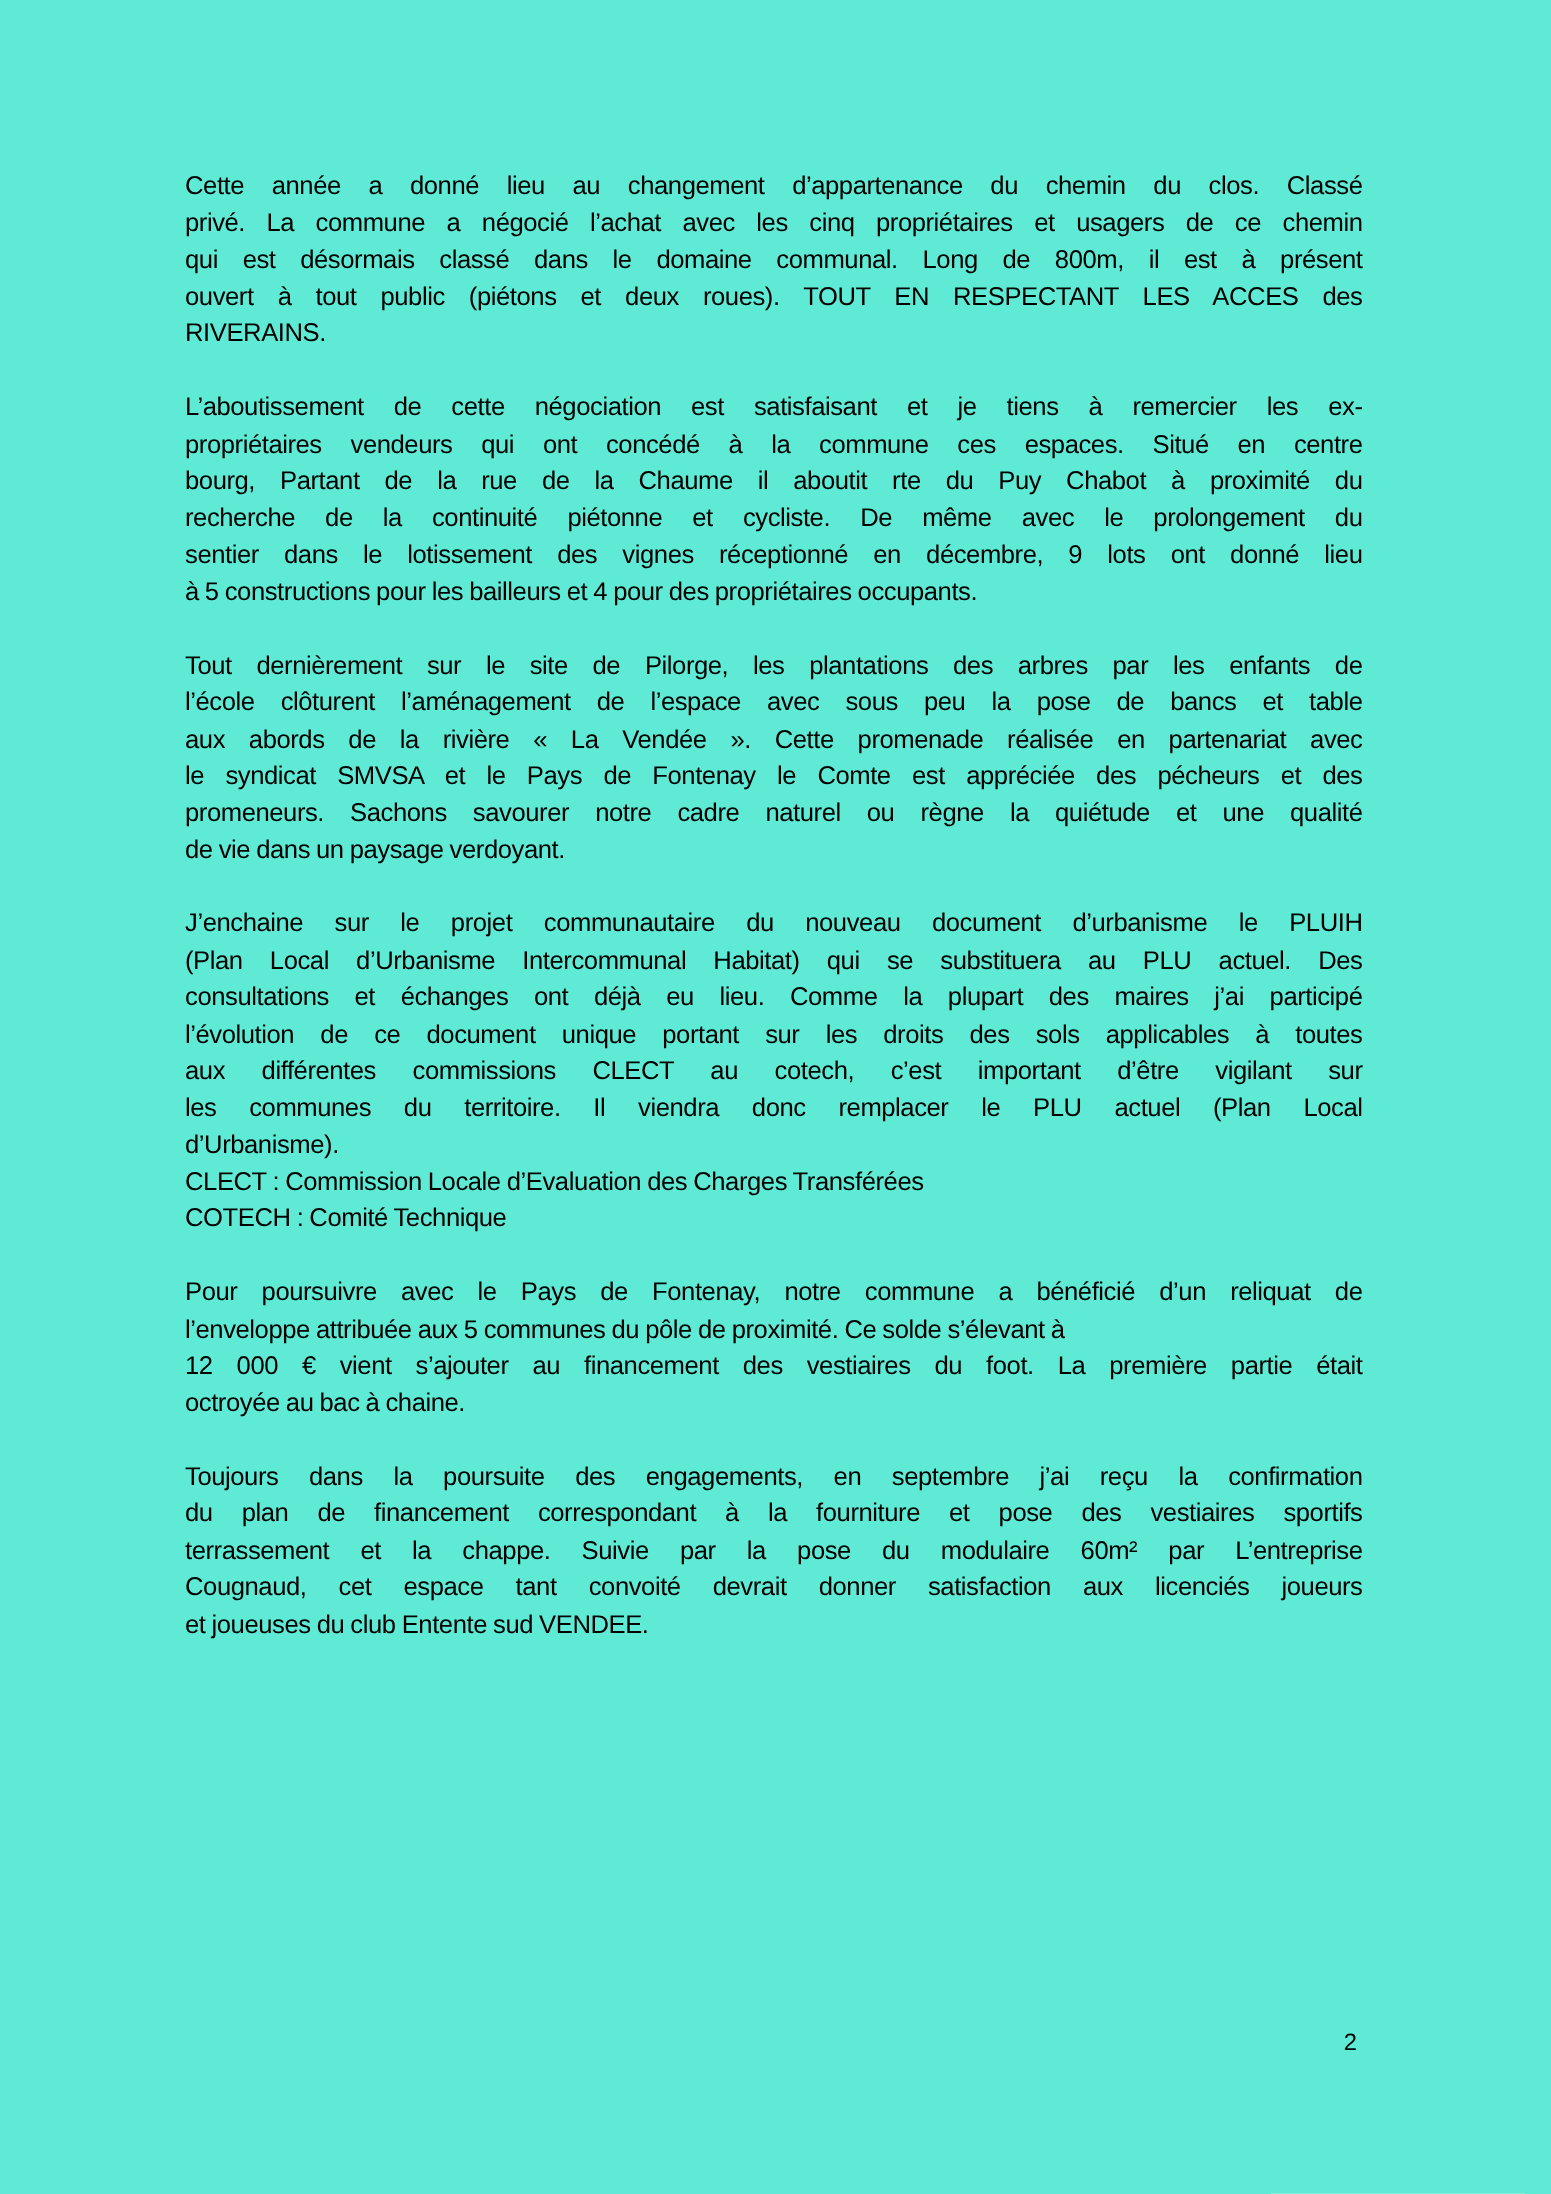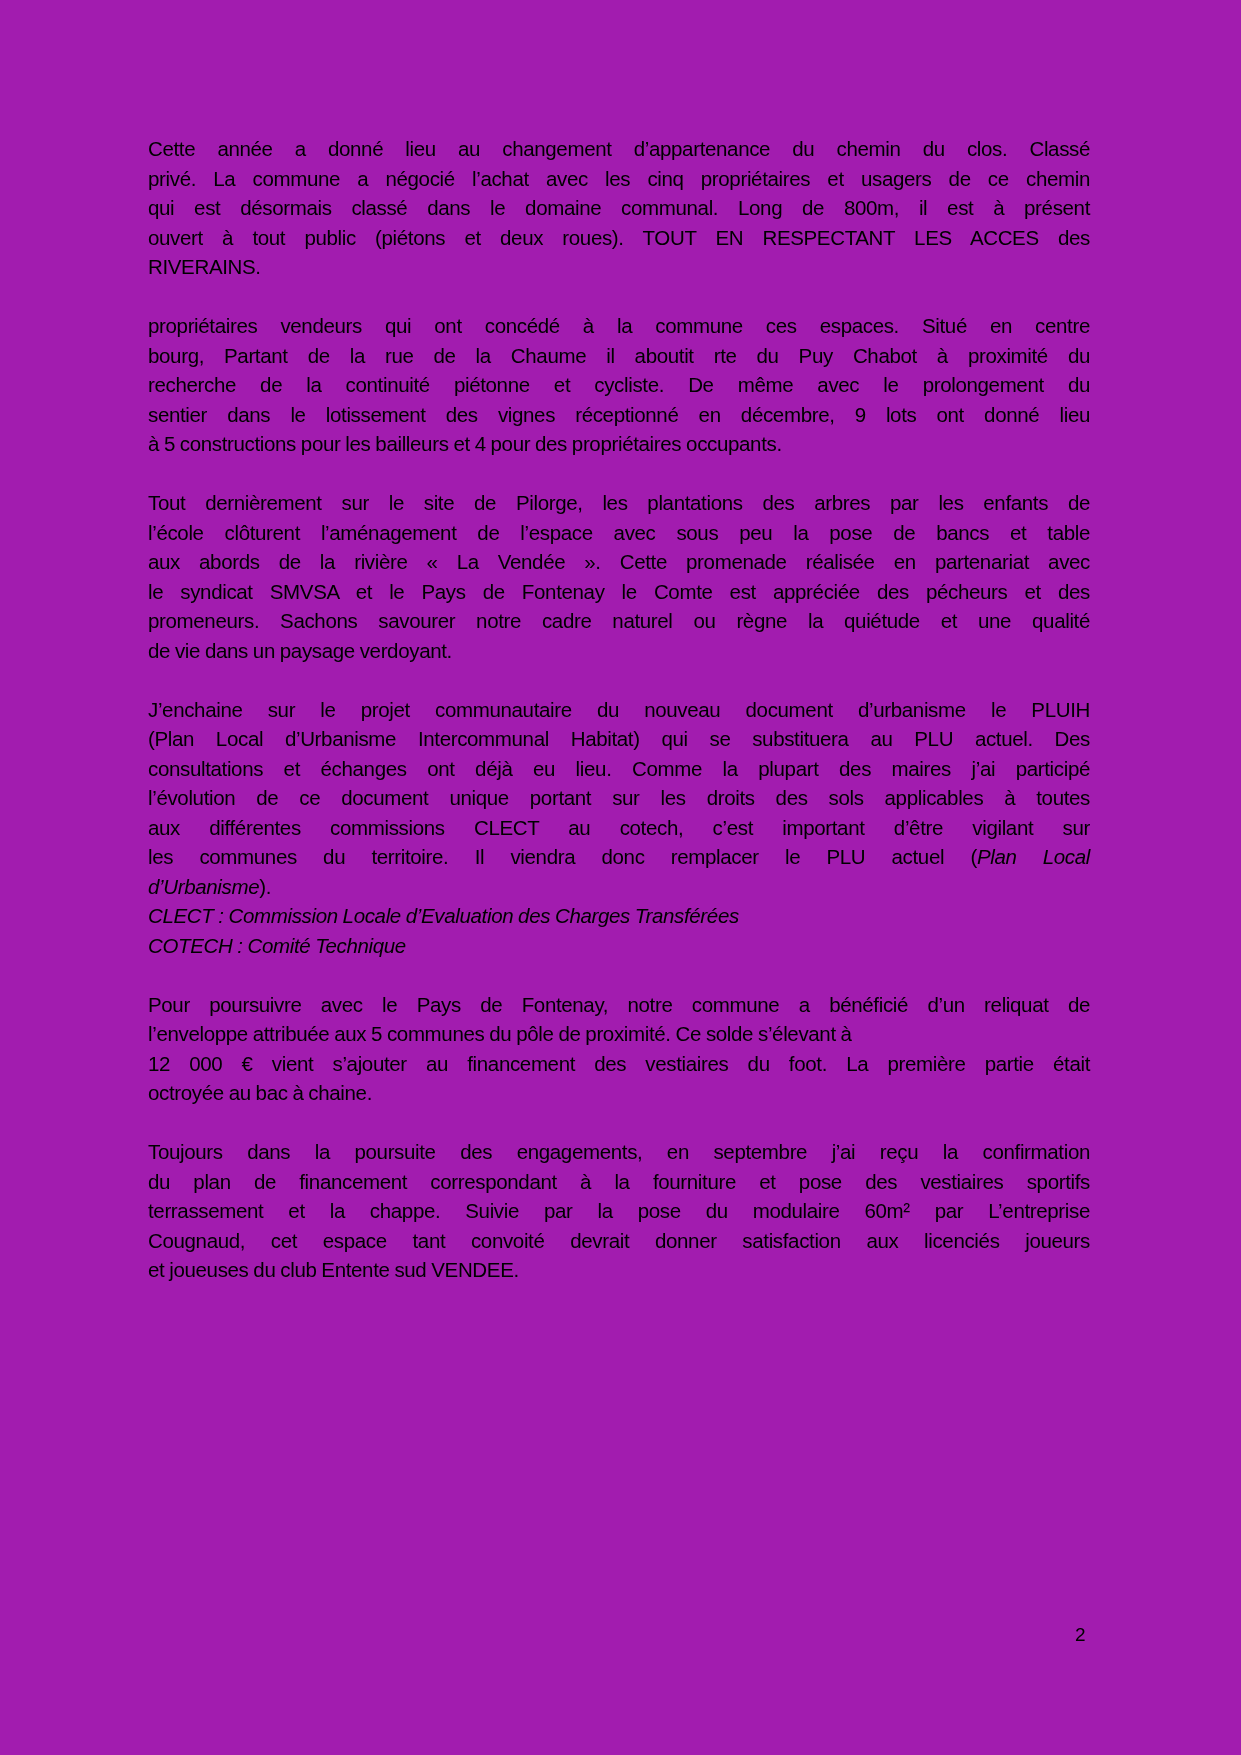--- a/index.html
+++ b/index.html
@@ -13,21 +13,21 @@
       position: relative;
       overflow: hidden;
       color: #000000;
       font-family: "Liberation Sans", sans-serif;
     }
     .page {
       position: absolute;
       left: 0; top: 0;
       width: 1241px;
       height: 1755px;
-      background: #a21caf;
+      background: #5eead4;
     }
     .body-text {
       position: absolute;
       left: 148px;
       top: 134px;
       width: 942px;
     }
     .paragraph {
       margin: 0 0 29.5px 0;
     }
@@ -41,21 +41,20 @@
       overflow: visible;
       text-align: justify;
       text-align-last: justify;
       word-spacing: -0.5px;
     }
     .line.last {
       text-align: right;
       text-align-last: left;
     }
     .line.italic, .ital {
-      font-style: italic;
     }
     .line.note {
       text-align: center;
       text-align-last: left;
     }
     .page-number {
       position: absolute;
       left: 1075px;
       top: 1623px;
       font-size: 19px;
@@ -71,20 +70,21 @@
 
     <p class="paragraph">
       <span class="line">Cette année a donné lieu au changement d’appartenance du chemin du clos. Classé</span>
       <span class="line">privé. La commune a négocié l’achat avec les cinq propriétaires et usagers de ce chemin</span>
       <span class="line">qui est désormais classé dans le domaine communal. Long de 800m, il est à présent</span>
       <span class="line">ouvert à tout public (piétons et deux roues). TOUT EN RESPECTANT LES ACCES des</span>
       <span class="line last">RIVERAINS.</span>
     </p>
 
     <p class="paragraph">
+      <span class="line">L’aboutissement de cette négociation est satisfaisant et je tiens à remercier les ex-</span>
       <span class="line">propriétaires vendeurs qui ont concédé à la commune ces espaces.  Situé en centre</span>
       <span class="line">bourg, Partant de la rue de la Chaume il aboutit rte du Puy Chabot à proximité du</span>
       <span class="line">recherche de la continuité piétonne et cycliste. De même avec le prolongement du</span>
       <span class="line">sentier dans le lotissement des vignes réceptionné en décembre, 9 lots ont donné lieu</span>
       <span class="line last">à 5 constructions pour les bailleurs et 4 pour des propriétaires occupants.</span>
     </p>
 
     <p class="paragraph">
       <span class="line">Tout dernièrement sur le site de Pilorge, les plantations des arbres par les enfants de</span>
       <span class="line">l’école clôturent l’aménagement de l’espace avec sous peu la pose de bancs et table</span>

